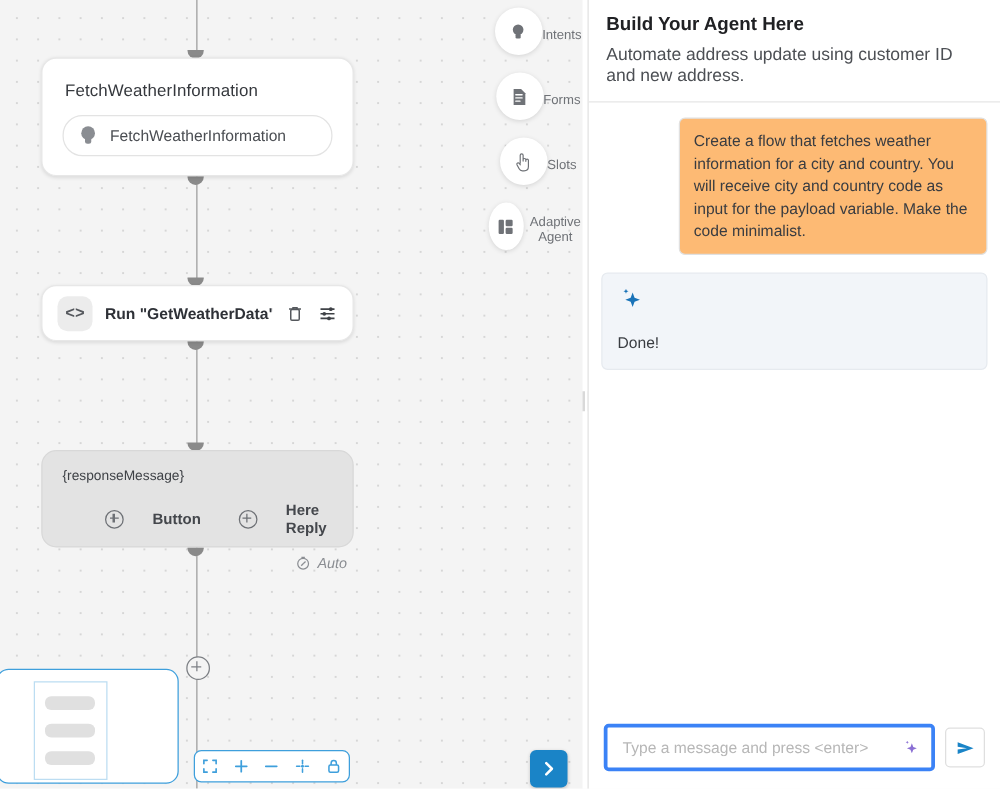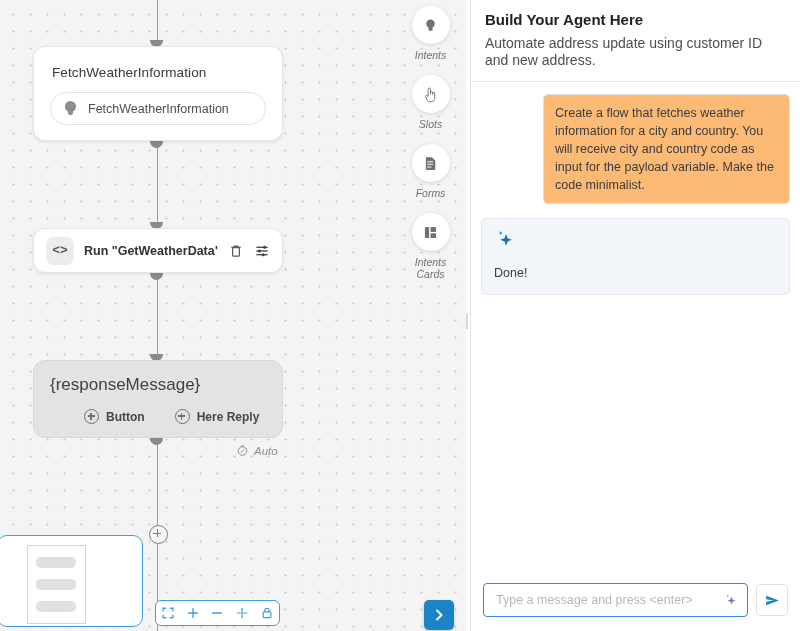--- a/index.html
+++ b/index.html
@@ -82,24 +82,24 @@
     font-size:12.5px;font-weight:bold;color:#2e3137;flex:1;
     white-space:nowrap;overflow:hidden;
   }
   .icon-btn{width:16px;height:16px;flex:none;cursor:pointer;}
 
   .node-msg{
     left:33px;top:360px;width:250px;height:78px;
     background:#e3e3e3;border:1px solid #d8d8d8;
     padding:12px 14px;box-sizing:border-box;
   }
-  .msg-var{font-size:17px;color:#3f4247;margin:2px 0 14px 2px;}
+  .msg-var{font-size:11px;color:#3f4247;margin:2px 0 14px 2px;}
   .msg-actions{display:flex;gap:30px;padding-left:36px;}
   .msg-act{
-    display:flex;align-items:center;gap:7px;
+    display:flex;align-items:center;gap:23px;
     font-size:12px;font-weight:bold;color:#44474c;cursor:pointer;
   }
   .plus-c{
     width:13px;height:13px;border:1.3px solid #6d7075;border-radius:50%;
     position:relative;flex:none;
   }
   .plus-c:before,.plus-c:after{
     content:"";position:absolute;background:#6d7075;
   }
   .plus-c:before{left:2.6px;top:5.4px;width:7px;height:1.3px;}
@@ -140,21 +140,21 @@
     display:flex;align-items:center;justify-content:space-around;
     box-sizing:border-box;
   }
   .ct-btn{width:17px;height:17px;cursor:pointer;display:flex;align-items:center;justify-content:center;}
 
   
   .rail{
     position:absolute;left:403px;top:6px;width:55px;
     display:flex;flex-direction:column;align-items:center;gap:14px;
   }
-  .rail-item{display:flex;flex-direction:column;align-items:center;cursor:pointer;font-style:italic;}
+  .rail-item{display:flex;align-items:center;cursor:pointer;}
   .rail-circ{
     width:38px;height:38px;border-radius:50%;background:#ffffff;
     box-shadow:0 1px 4px rgba(0,0,0,.13);
     display:flex;align-items:center;justify-content:center;
   }
   .rail-label{
     font-size:10.5px;color:#6f7277;margin-top:5px;text-align:center;
     line-height:12px;max-width:54px;
   }
 
@@ -191,21 +191,21 @@
   .bubble-bot{
     margin-top:14px;background:#f2f5f9;border:1px solid #e6eaef;border-radius:5px;
     padding:10px 12px 12px 12px;
   }
   .bot-text{font-size:12.5px;line-height:18px;color:#393c41;margin-top:9px;}
 
   .composer{
     padding:10px 12px 14px 12px;display:flex;align-items:center;gap:8px;
   }
   .input-wrap{
-    flex:1;height:32px;border:1px solid #3b82f6;border-radius:4px;
+    flex:1;height:32px;border:3px solid #3b82f6;border-radius:4px;
     display:flex;align-items:center;padding:0 8px 0 10px;background:#fff;
   }
   .input-wrap input{
     flex:1;border:none;outline:none;font-size:12.5px;
     font-family:"Liberation Sans", sans-serif;color:#3b3b3b;background:transparent;
   }
   .input-wrap input::placeholder{color:#b7b7b7;}
   .send-btn{
     width:30px;height:30px;border:1px solid #dfdfdf;border-radius:4px;background:#fff;
     display:flex;align-items:center;justify-content:center;cursor:pointer;
@@ -342,50 +342,50 @@
         <svg viewBox="0 0 20 20" width="17" height="17">
           <circle cx="10" cy="8" r="5" fill="#6f7277"></circle>
           <rect x="7.6" y="12" width="4.8" height="4.2" rx="1.2" fill="#6f7277"></rect>
         </svg>
       </div>
       <div class="rail-label">Intents</div>
     </div>
 
     <div class="rail-item">
       <div class="rail-circ">
+        <svg viewBox="0 0 20 20" width="17" height="17">
+          <path d="M4.6 2.6h7l4 4v11h-11z" fill="#6f7277"></path>
+          <path d="M6.6 8h6M6.6 11h6M6.6 14h4" stroke="#ffffff" stroke-width="1.2" stroke-linecap="round"></path>
+        </svg>
+      </div>
+      <div class="rail-label">Forms</div>
+    </div>
+
+    <div class="rail-item">
+      <div class="rail-circ">
         <svg viewBox="0 0 22 22" width="19" height="19" fill="#ffffff" stroke="#6f7277" stroke-width="1.1">
           <path d="M8.3 12.3V4.9a1.35 1.35 0 0 1 2.7 0v5.4
                    M11 10.3V9.1a1.25 1.25 0 0 1 2.5 0v1.4
                    M13.5 10.5V9.6a1.2 1.2 0 0 1 2.4 0v1.3
                    M15.9 10.9v4.4c0 2.4-1.6 4-4 4h-1.6c-1.5 0-2.4-.7-3-1.9l-2-3.8
                    a1.25 1.25 0 0 1 2.1-1.3l1 1.4" stroke-linejoin="round" stroke-linecap="round"></path>
         </svg>
       </div>
       <div class="rail-label">Slots</div>
     </div>
 
     <div class="rail-item">
       <div class="rail-circ">
-        <svg viewBox="0 0 20 20" width="17" height="17">
-          <path d="M4.6 2.6h7l4 4v11h-11z" fill="#6f7277"></path>
-          <path d="M6.6 8h6M6.6 11h6M6.6 14h4" stroke="#ffffff" stroke-width="1.2" stroke-linecap="round"></path>
-        </svg>
-      </div>
-      <div class="rail-label">Forms</div>
-    </div>
-
-    <div class="rail-item">
-      <div class="rail-circ">
         <svg viewBox="0 0 20 20" width="17" height="17" fill="#6f7277">
           <rect x="3.4" y="3.4" width="5" height="13.2" rx="1.1"></rect>
           <rect x="10" y="3.4" width="6.6" height="6" rx="1.1"></rect>
           <rect x="10" y="10.8" width="6.6" height="5.8" rx="1.1"></rect>
         </svg>
       </div>
-      <div class="rail-label">Intents Cards</div>
+      <div class="rail-label">Adaptive Agent</div>
     </div>
   </div>
 
   <div class="resizer">
     <span></span>
     <span></span>
   </div>
 
   <div class="collapse-btn">
     <svg viewBox="0 0 16 16" width="16" height="16" fill="none" stroke="#ffffff" stroke-width="2" stroke-linecap="round" stroke-linejoin="round">

